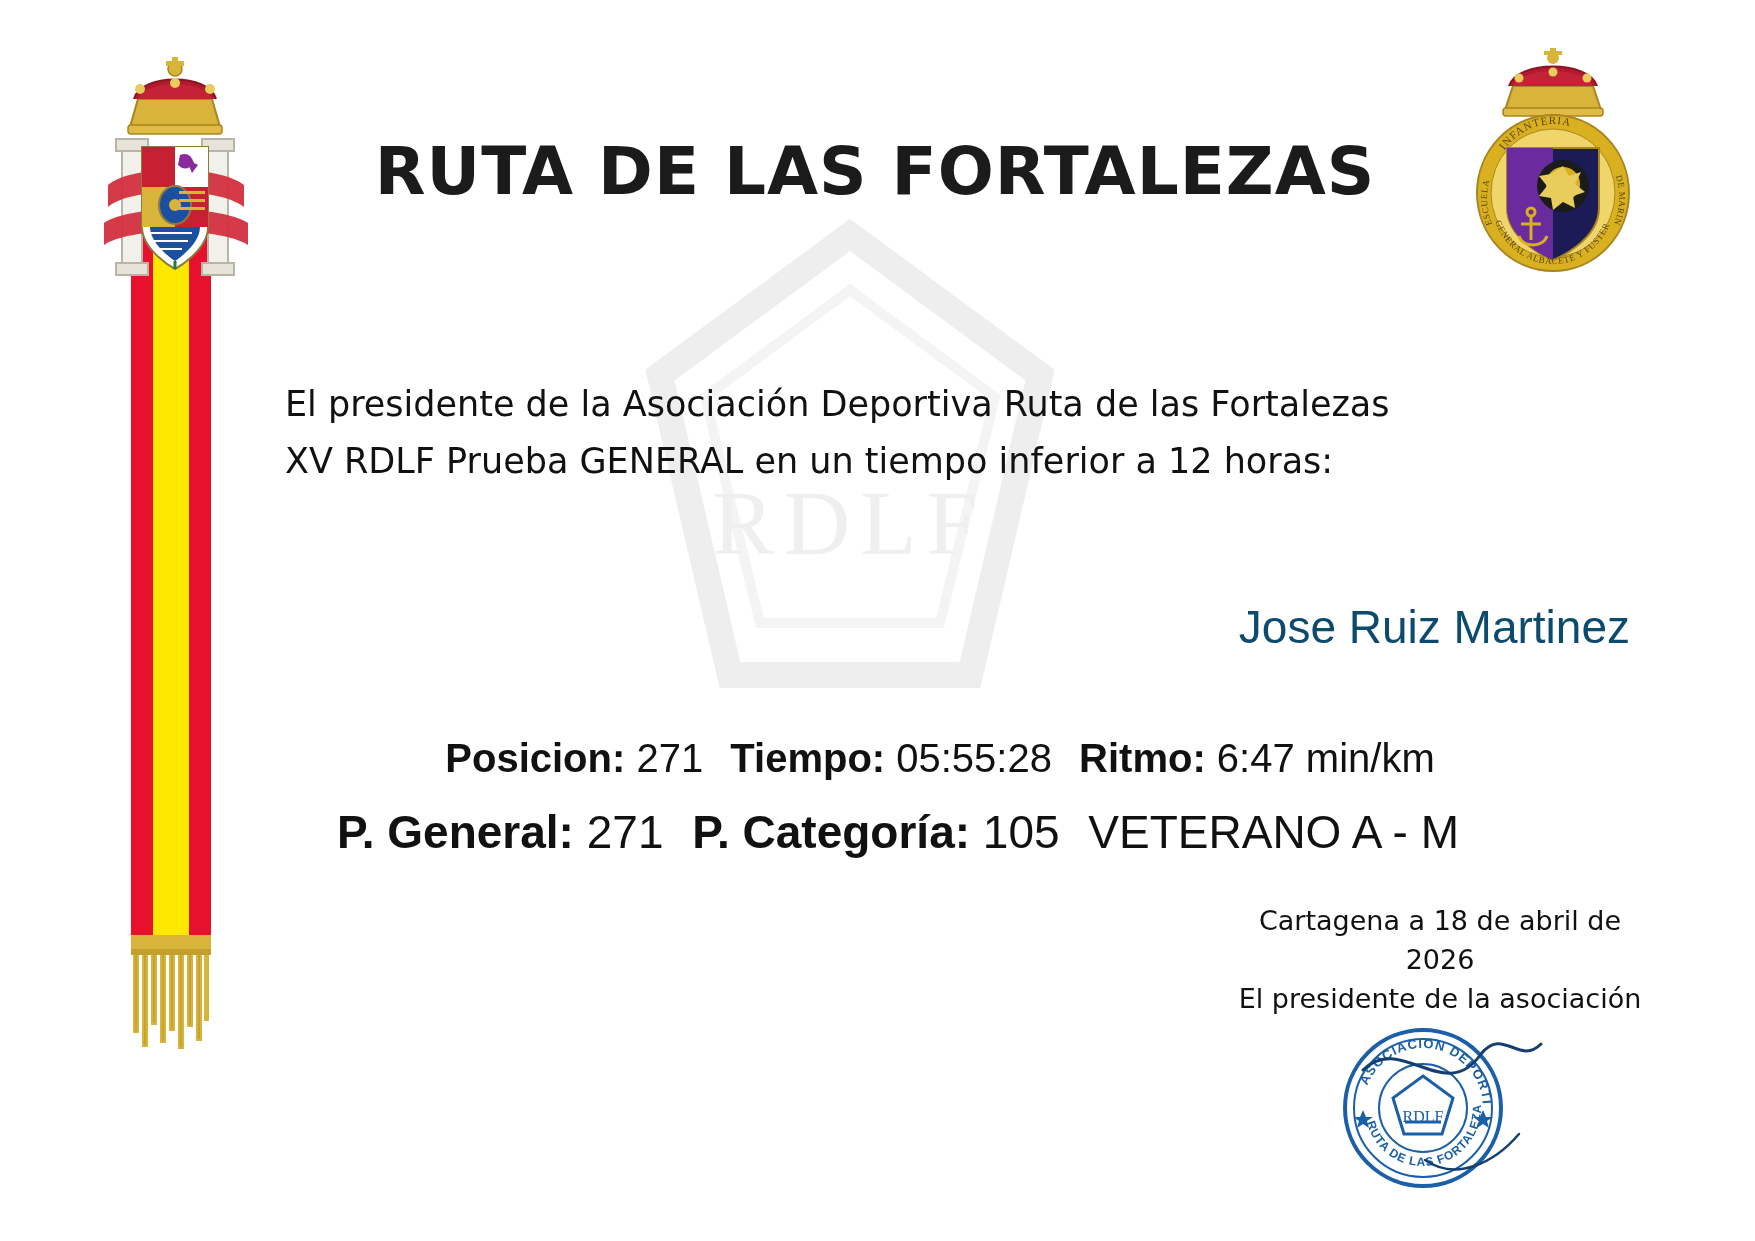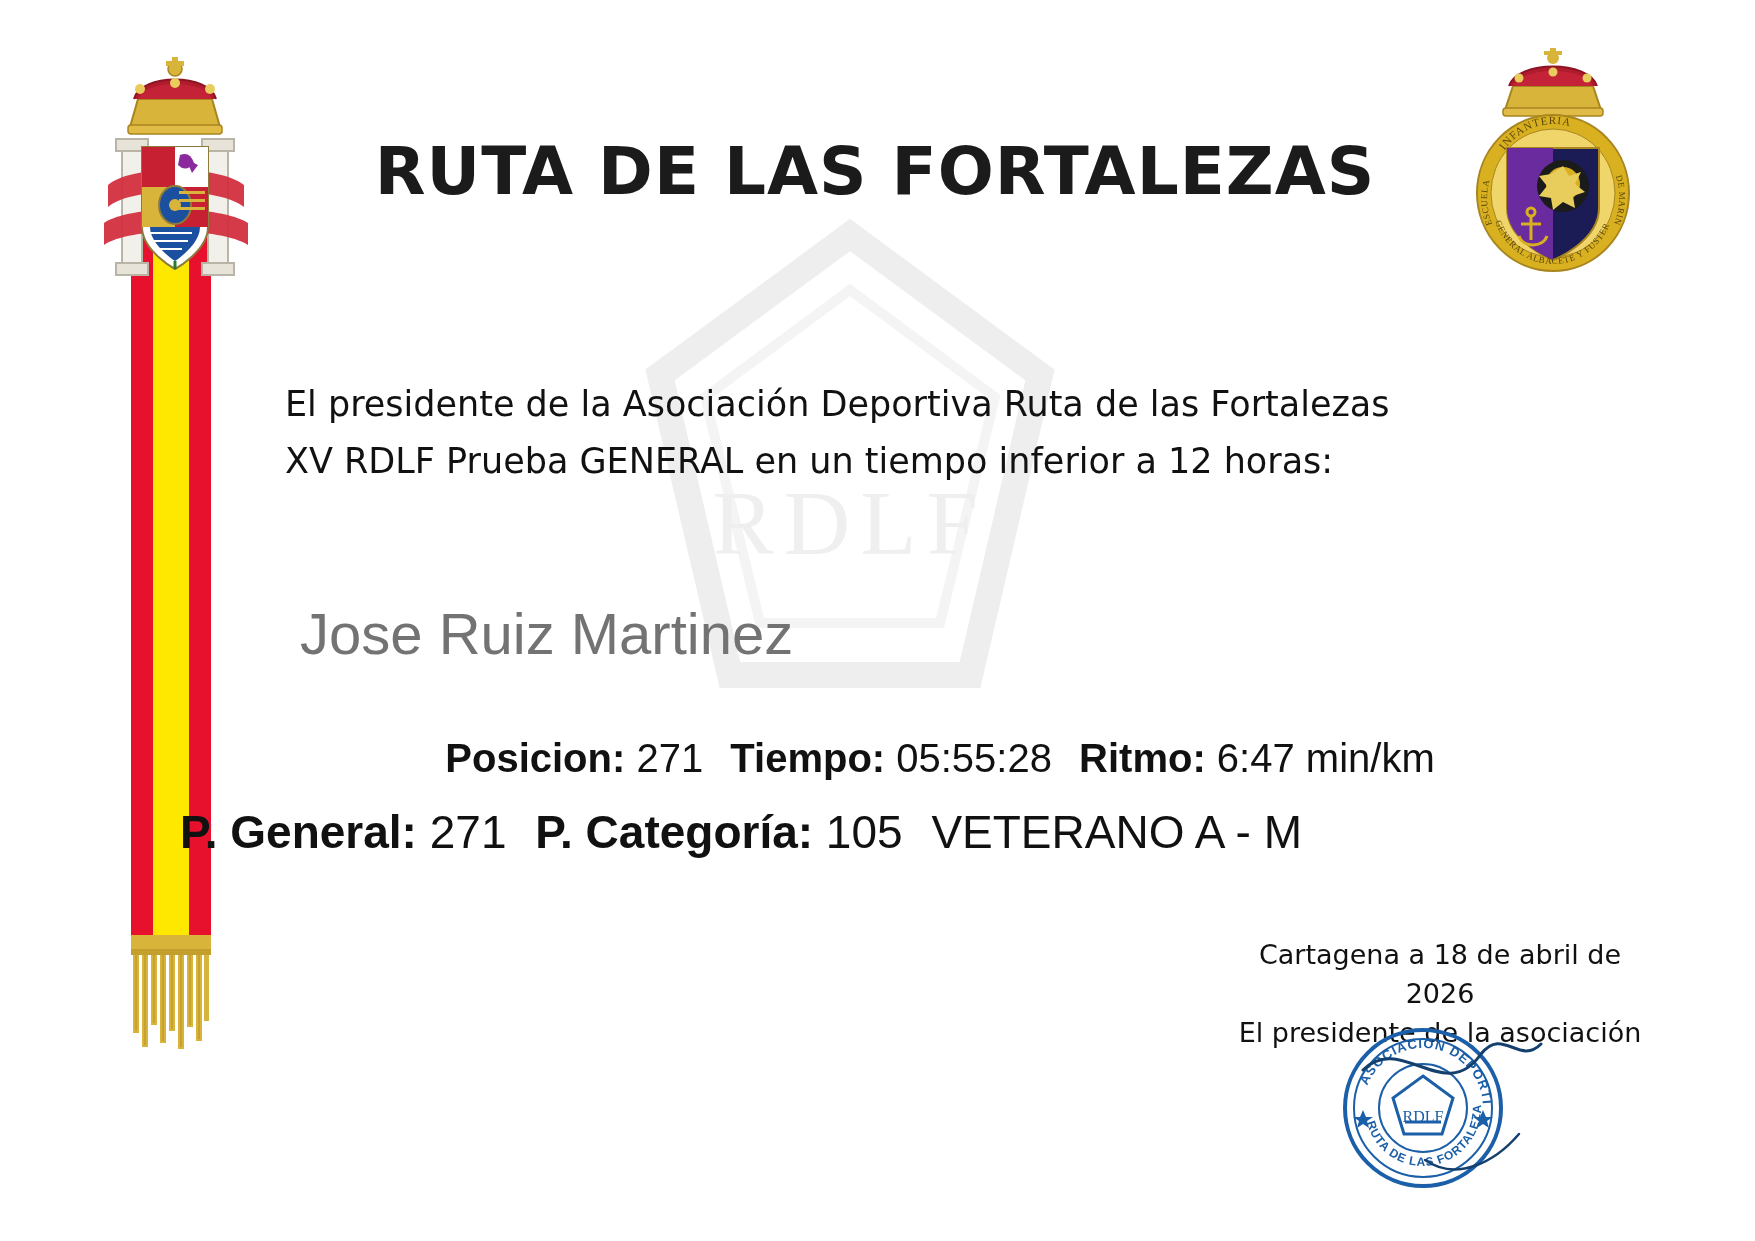--- a/index.html
+++ b/index.html
@@ -114,56 +114,57 @@
     z-index: 4;
     margin-top: 28px;
   }
   .body-text .line { display: block; white-space: nowrap; }
 
   .athlete-name {
     position: absolute;
     left: 300px;
     top: 600px;
     width: 1330px;
-    text-align: left;
-    font-size: 58px;
-    color: #737373;
+    text-align: right;
+    font-size: 46px;
+    color: #0c4a6e;
     z-index: 4;
   }
 
   .stats-line-1 {
     position: absolute;
     left: 240px;
     top: 700px;
     width: 1400px;
     text-align: center;
     font-size: 40px;
     color: #111;
     z-index: 4;
     white-space: nowrap;
     margin-top: 36px;
   }
   .stats-line-2 {
     position: absolute;
-    left: 180px;
+    left: 168px;
     top: 805px;
     width: 1460px;
+    text-align: center;
     font-size: 46px;
     color: #111;
     z-index: 4;
     white-space: nowrap;
   }
   .stats-line-1 b, .stats-line-2 b { font-weight: bold; }
   .sp { display: inline-block; width: 16px; }
 
   
   .sign-block {
     position: absolute;
     right: 105px;
-    top: 935px;
+    top: 901px;
     width: 420px;
     text-align: center;
     font-family: "DejaVu Sans", sans-serif;
     font-size: 27px;
     line-height: 1.45;
     color: #111;
     z-index: 4;
   }
   .stamp {
     position: absolute;

